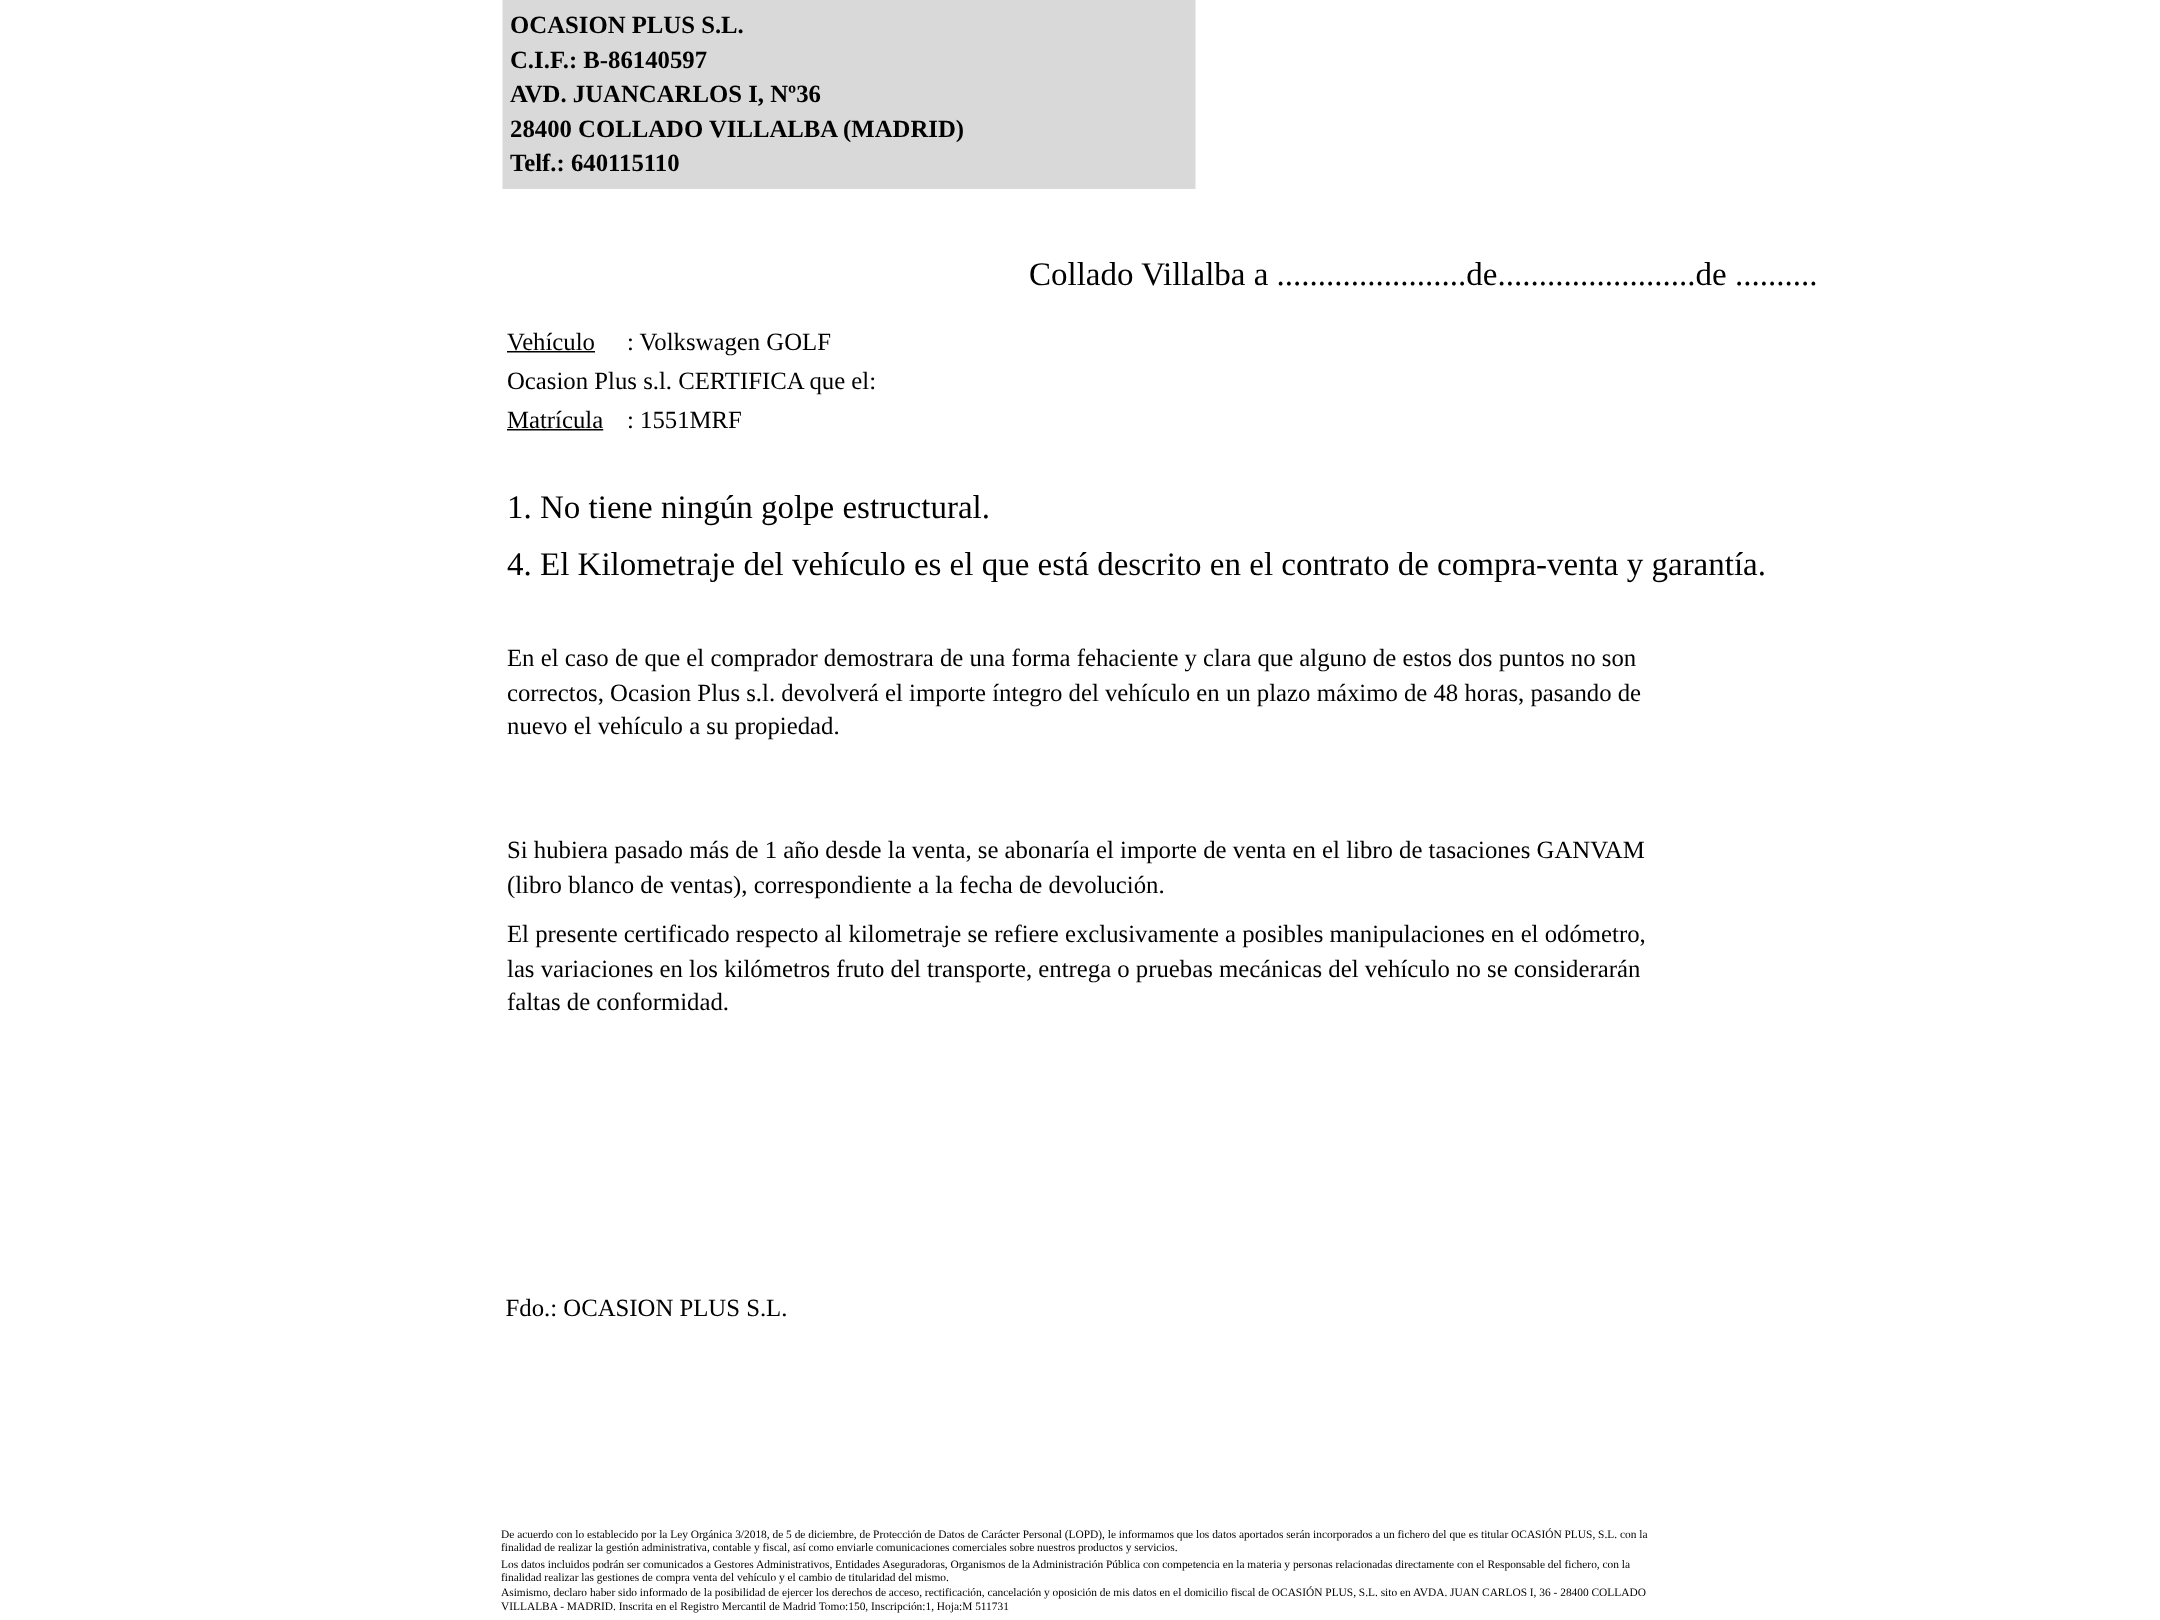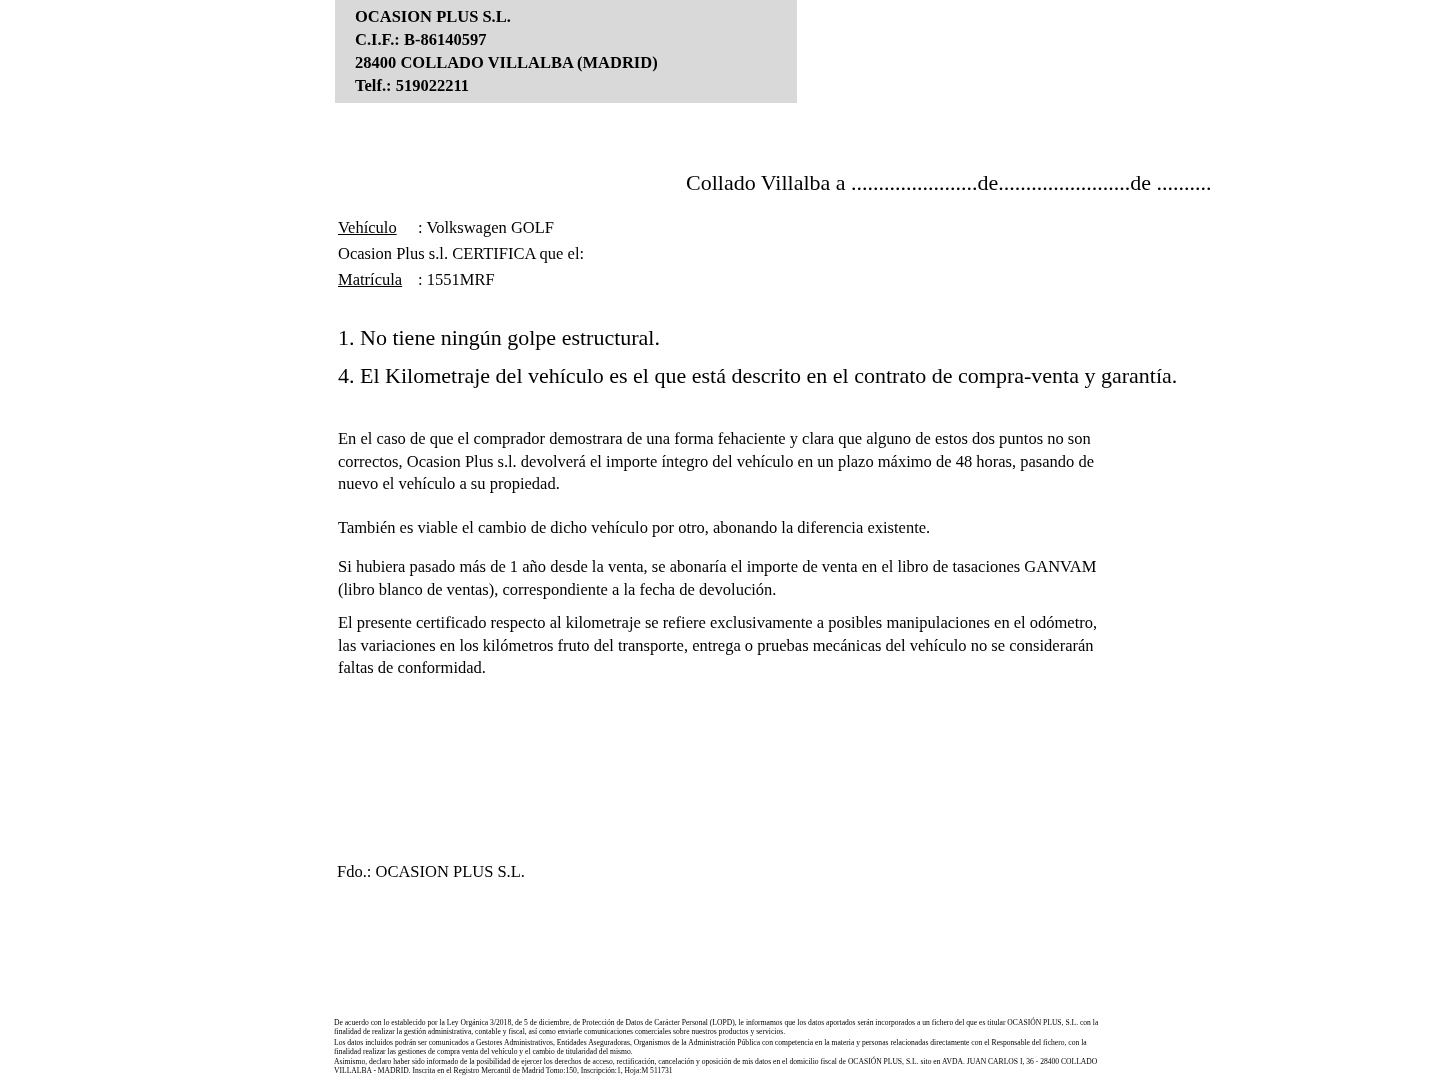--- a/index.html
+++ b/index.html
@@ -23,21 +23,21 @@
     height: 1080px;
   }
 
   
   .letterhead {
     position: absolute;
     left: 335px;
     top: 0px;
     width: 462px;
     background: #d9d9d9;
-    padding: 5px 0 6px 20px;
+    padding: 5px 0 6px 5px;
     box-sizing: border-box;
   }
   .letterhead div {
     font-family: "Liberation Serif", serif;
     font-weight: bold;
     font-size: 16.5px;
     line-height: 23px;
     white-space: nowrap;
   }
 
@@ -116,41 +116,41 @@
   }
 </style>
 </head>
 <body>
 
 <div class="page">
 
   <div class="letterhead">
     <div>OCASION PLUS S.L.</div>
     <div>C.I.F.: B-86140597</div>
+    <div>AVD. JUANCARLOS I, Nº36</div>
     <div>28400 COLLADO VILLALBA (MADRID)</div>
-    <div>Telf.: 519022211</div>
+    <div>Telf.: 640115110</div>
   </div>
 
   <div class="place-date">Collado Villalba a .......................de........................de ..........</div>
 
   <div class="certifies">
     <div class="row">
       <span class="lbl">Vehículo</span><span>: Volkswagen GOLF</span>
     </div>
     <div class="row">Ocasion Plus s.l. CERTIFICA que el:</div>
     <div class="row">
       <span class="lbl">Matrícula</span><span>: 1551MRF</span>
     </div>
   </div>
 
   <div class="point point-1">1. No tiene ningún golpe estructural.</div>
   <div class="point point-2">4. El Kilometraje del vehículo es el que está descrito en el contrato de compra-venta y garantía.</div>
 
   <div class="para para-1">En el caso de que el comprador demostrara de una forma fehaciente y clara que alguno de estos dos puntos no son correctos, Ocasion Plus s.l. devolverá el importe íntegro del vehículo en un plazo máximo de 48 horas, pasando de nuevo el vehículo a su propiedad.</div>
-  <div class="para para-2">También es viable el cambio de dicho vehículo por otro, abonando la diferencia existente.</div>
   <div class="para para-3">Si hubiera pasado más de 1 año desde la venta, se abonaría el importe de venta en el libro de tasaciones GANVAM (libro blanco de ventas), correspondiente a la fecha de devolución.</div>
   <div class="para para-4">El presente certificado respecto al kilometraje se refiere exclusivamente a posibles manipulaciones en el odómetro, las variaciones en los kilómetros fruto del transporte, entrega o pruebas mecánicas del vehículo no se considerarán faltas de conformidad.</div>
 
   <div class="signature">Fdo.: OCASION PLUS S.L.</div>
 
   <div class="legal">
     <p>De acuerdo con lo establecido por la Ley Orgánica 3/2018, de 5 de diciembre, de Protección de Datos de Carácter Personal (LOPD), le informamos que los datos aportados serán incorporados a un fichero del que es titular OCASIÓN PLUS, S.L. con la finalidad de realizar la gestión administrativa, contable y fiscal, así como enviarle comunicaciones comerciales sobre nuestros productos y servicios.</p>
     <p>Los datos incluidos podrán ser comunicados a Gestores Administrativos, Entidades Aseguradoras, Organismos de la Administración Pública con competencia en la materia y personas relacionadas directamente con el Responsable del fichero, con la finalidad realizar las gestiones de compra venta del vehículo y el cambio de titularidad del mismo.</p>
     <p>Asimismo, declaro haber sido informado de la posibilidad de ejercer los derechos de acceso, rectificación, cancelación y oposición de mis datos en el domicilio fiscal de OCASIÓN PLUS, S.L. sito en AVDA. JUAN CARLOS I, 36 - 28400 COLLADO VILLALBA - MADRID. Inscrita en el Registro Mercantil de Madrid Tomo:150, Inscripción:1, Hoja:M 511731</p>
   </div>

